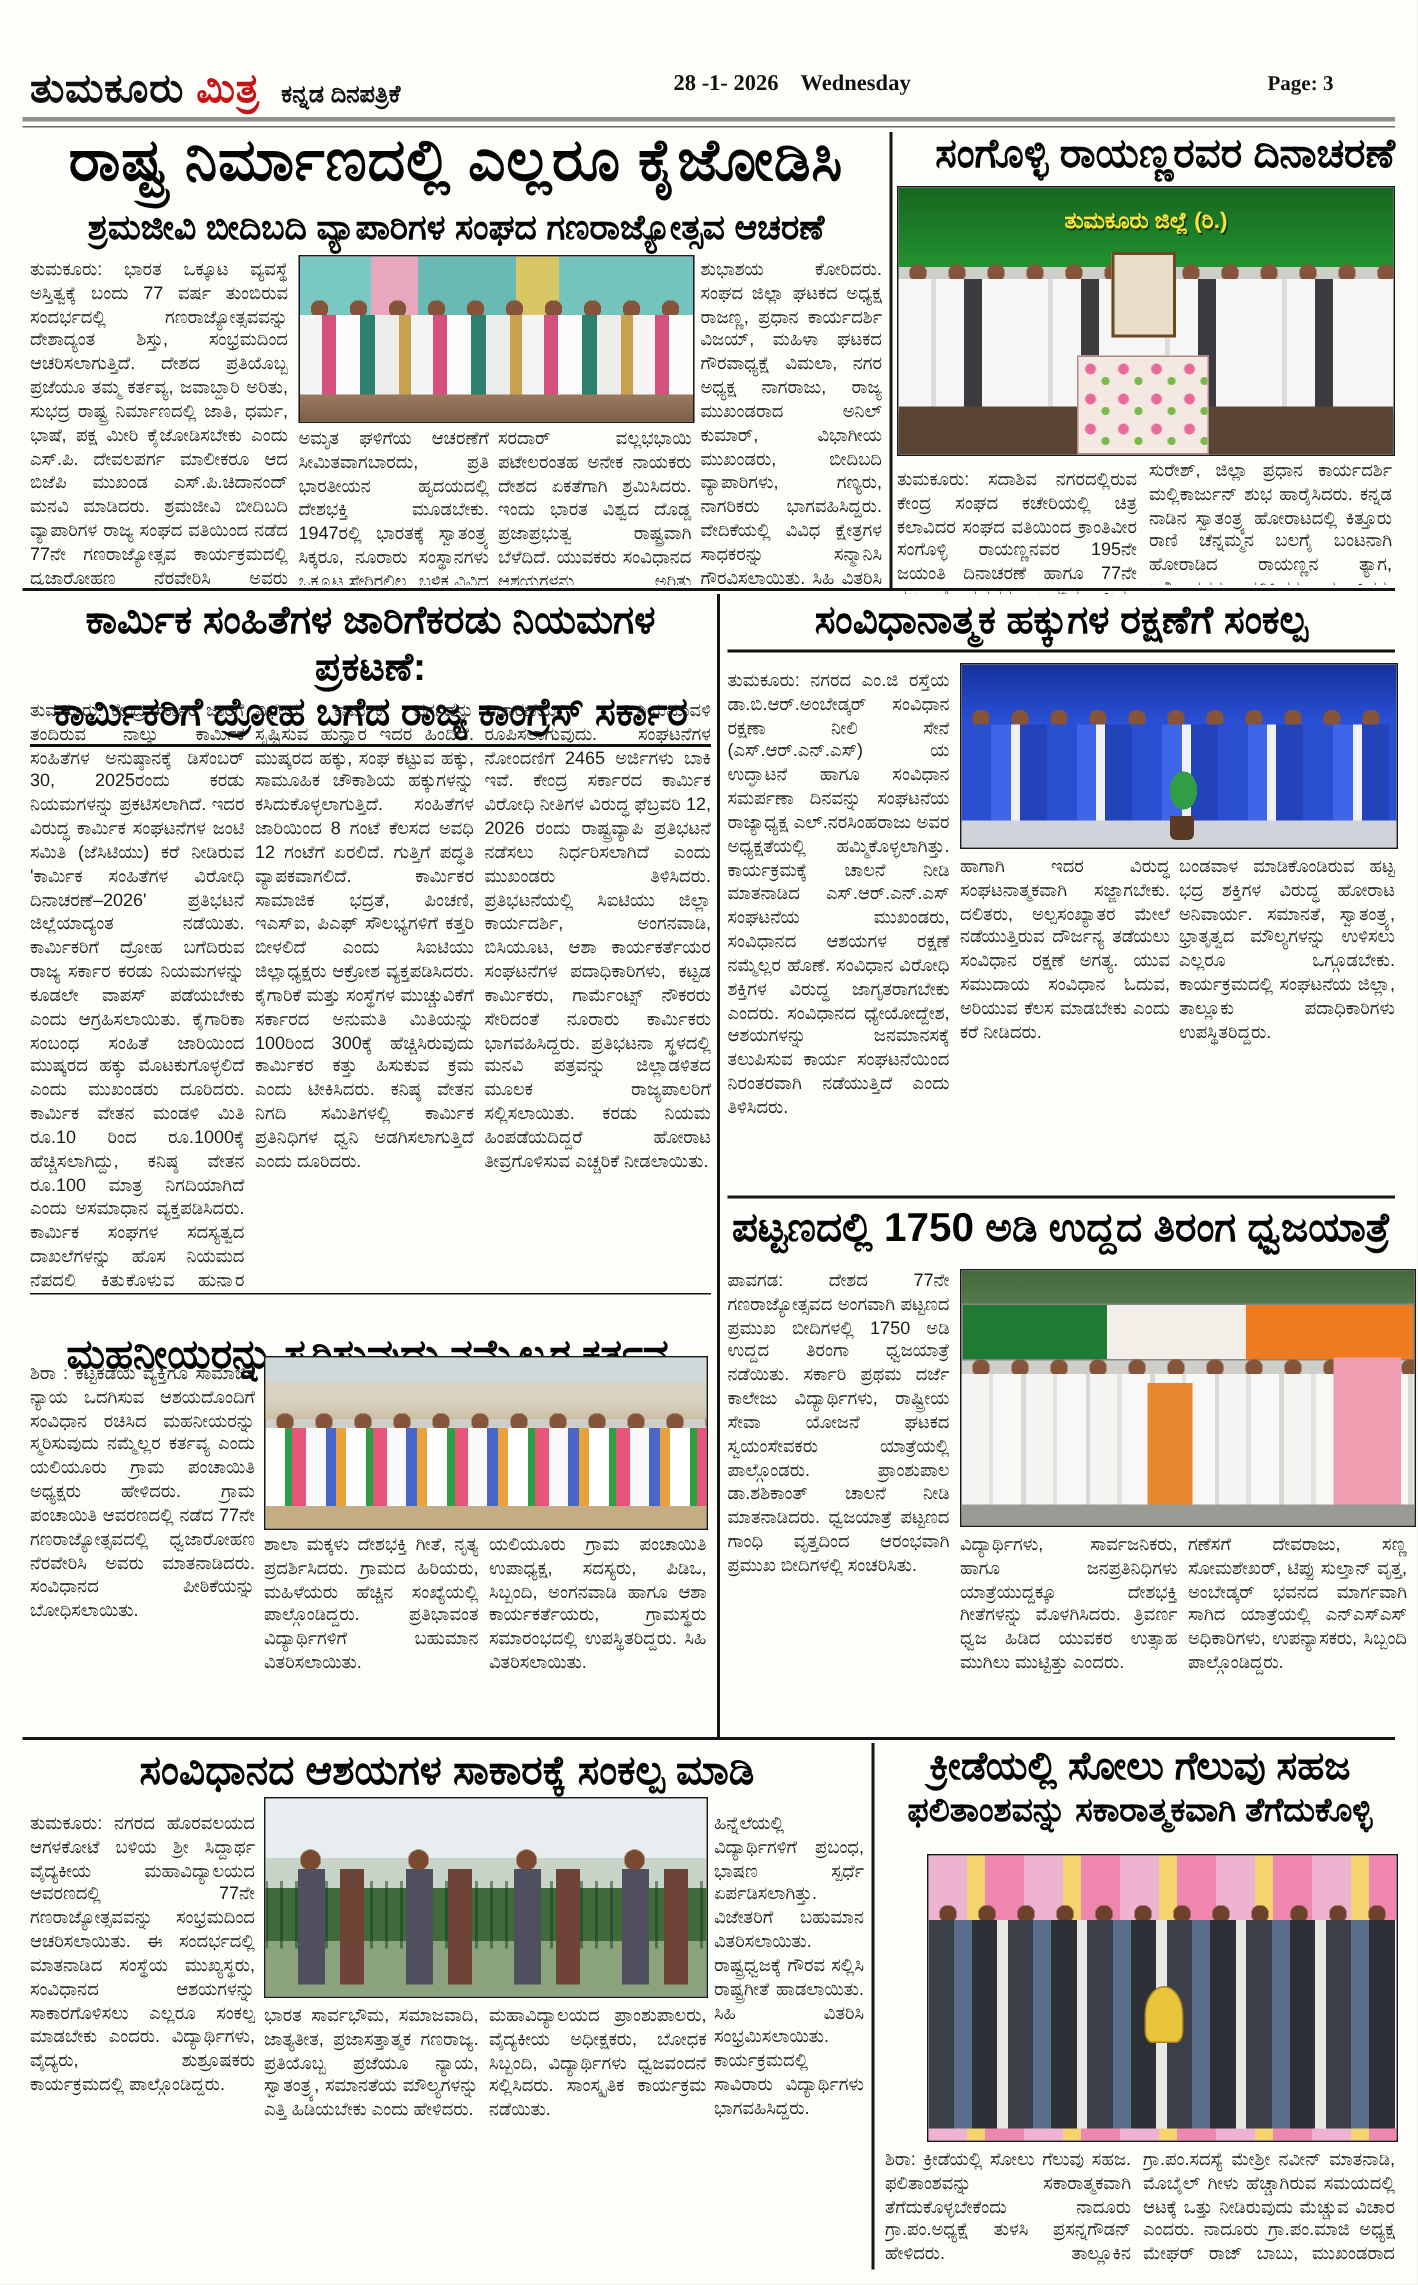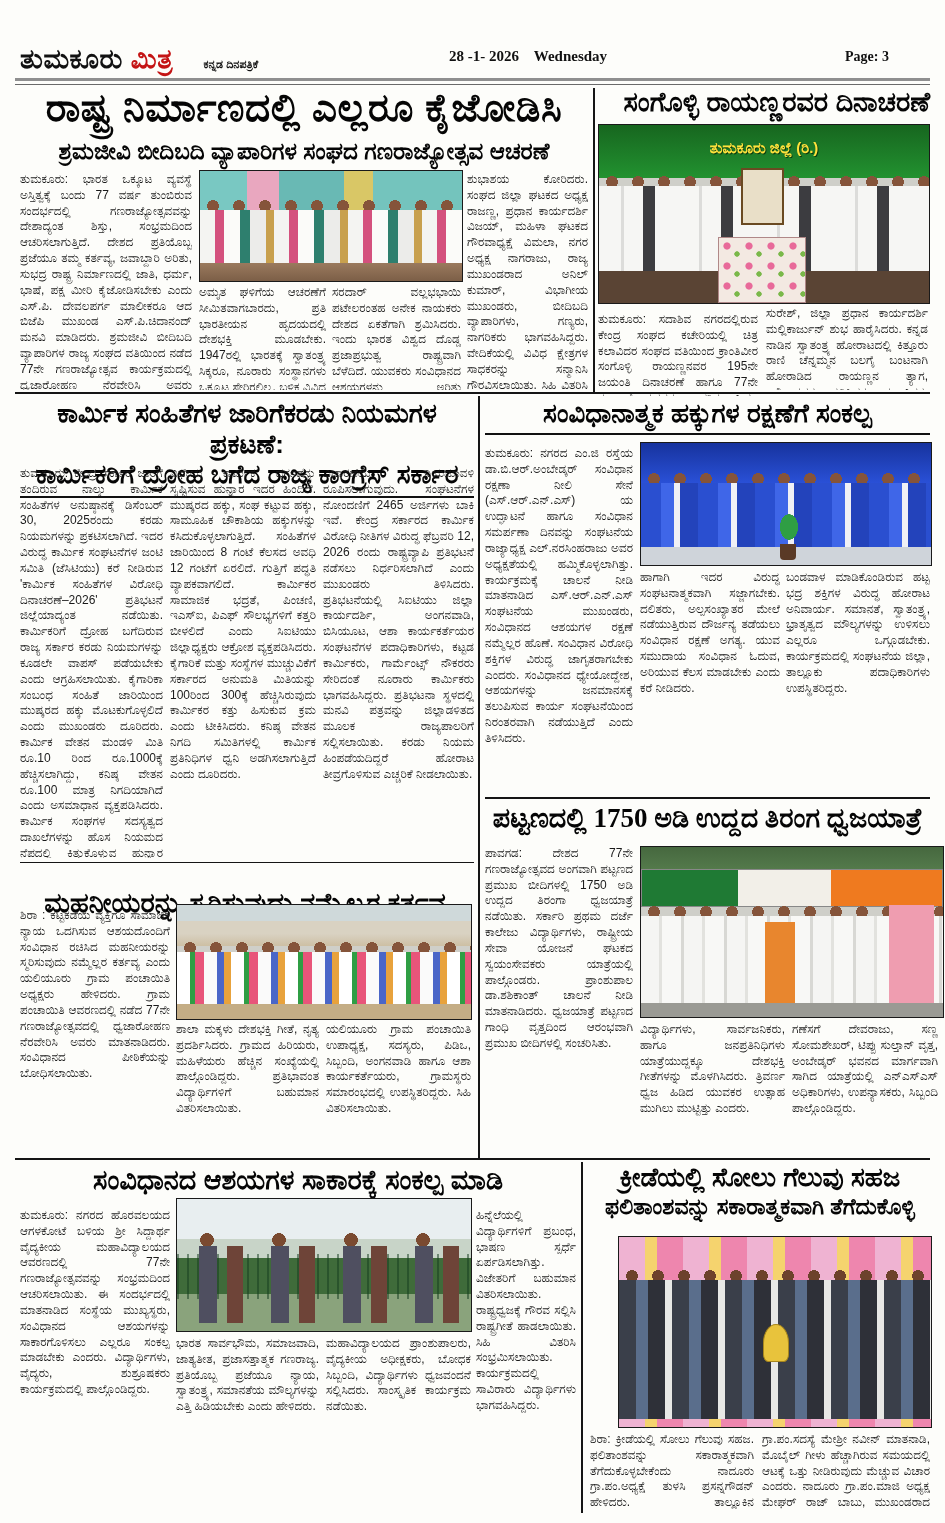--- a/index.html
+++ b/index.html
@@ -2,21 +2,21 @@
 <html><head>
 <meta charset="utf-8">
 <style>
   html,body{margin:0;padding:0;background:#e8e8e4;}
   #page{position:relative;width:945px;height:1523px;margin:0 auto;background:#fdfdfa;
         font-family:"Liberation Sans","DejaVu Sans",sans-serif;color:#111;overflow:hidden;}
   .abs{position:absolute;}
   
   .mast-kn{font-size:27px;font-weight:bold;letter-spacing:0.5px;}
   .mast-red{color:#c41414;}
-  .mast-tag{font-size:11px;font-weight:bold;margin-left:26px;}
+  .mast-tag{font-size:16px;font-weight:bold;margin-left:10px;}
   .hdr-date{font-family:"Liberation Serif","DejaVu Serif",serif;font-weight:bold;font-size:15px;}
   .hdr-page{font-family:"Liberation Serif","DejaVu Serif",serif;font-weight:bold;font-size:14px;}
   .hdr-rule{border-top:3px solid #8f8f8f;border-bottom:1px solid #6a6a6a;height:3px;}
   
   .vrule{width:2px;background:#151515;}
   .hrule{height:2px;background:#151515;}
   
   .hl{font-weight:bold;color:#050505;text-align:center;line-height:1.04;}
   .hl1{font-size:39px;letter-spacing:0.5px;}
   .hl1b{font-size:23px;}
@@ -167,21 +167,21 @@
       <div class="heads"></div>
       <div class="bodies"></div>
     </div>
     <div class="ph-floor"></div>
     <div class="p3-plant"></div>
     <div class="p3-pot"></div>
   </div>
   <div class="abs col" style="left:640px;top:570px;width:140px;height:222px;">ಹಾಗಾಗಿ ಇದರ ವಿರುದ್ಧ ಸಂಘಟನಾತ್ಮಕವಾಗಿ ಸಜ್ಜಾಗಬೇಕು. ದಲಿತರು, ಅಲ್ಪಸಂಖ್ಯಾತರ ಮೇಲೆ ನಡೆಯುತ್ತಿರುವ ದೌರ್ಜನ್ಯ ತಡೆಯಲು ಸಂವಿಧಾನ ರಕ್ಷಣೆ ಅಗತ್ಯ. ಯುವ ಸಮುದಾಯ ಸಂವಿಧಾನ ಓದುವ, ಅರಿಯುವ ಕೆಲಸ ಮಾಡಬೇಕು ಎಂದು ಕರೆ ನೀಡಿದರು.</div>
   <div class="abs col" style="left:786px;top:570px;width:144px;height:222px;">ಬಂಡವಾಳ ಮಾಡಿಕೊಂಡಿರುವ ಹಟ್ಟ ಭದ್ರ ಶಕ್ತಿಗಳ ವಿರುದ್ಧ ಹೋರಾಟ ಅನಿವಾರ್ಯ. ಸಮಾನತೆ, ಸ್ವಾತಂತ್ರ್ಯ, ಭ್ರಾತೃತ್ವದ ಮೌಲ್ಯಗಳನ್ನು ಉಳಿಸಲು ಎಲ್ಲರೂ ಒಗ್ಗೂಡಬೇಕು. ಕಾರ್ಯಕ್ರಮದಲ್ಲಿ ಸಂಘಟನೆಯ ಜಿಲ್ಲಾ, ತಾಲ್ಲೂಕು ಪದಾಧಿಕಾರಿಗಳು ಉಪಸ್ಥಿತರಿದ್ದರು.</div>
 
-  <div class="abs hl hl5" style="left:485px;top:804px;width:445px;font-family:Liberation Serif, serif;">ಪಟ್ಟಣದಲ್ಲಿ 1750 ಅಡಿ ಉದ್ದದ ತಿರಂಗ ಧ್ವಜಯಾತ್ರೆ</div>
+  <div class="abs hl hl5" style="left:485px;top:804px;width:445px;">ಪಟ್ಟಣದಲ್ಲಿ 1750 ಅಡಿ ಉದ್ದದ ತಿರಂಗ ಧ್ವಜಯಾತ್ರೆ</div>
   <div class="abs col" style="left:485px;top:846px;width:148px;height:308px;">ಪಾವಗಡ: ದೇಶದ 77ನೇ ಗಣರಾಜ್ಯೋತ್ಸವದ ಅಂಗವಾಗಿ ಪಟ್ಟಣದ ಪ್ರಮುಖ ಬೀದಿಗಳಲ್ಲಿ 1750 ಅಡಿ ಉದ್ದದ ತಿರಂಗಾ ಧ್ವಜಯಾತ್ರೆ ನಡೆಯಿತು. ಸರ್ಕಾರಿ ಪ್ರಥಮ ದರ್ಜೆ ಕಾಲೇಜು ವಿದ್ಯಾರ್ಥಿಗಳು, ರಾಷ್ಟ್ರೀಯ ಸೇವಾ ಯೋಜನೆ ಘಟಕದ ಸ್ವಯಂಸೇವಕರು ಯಾತ್ರೆಯಲ್ಲಿ ಪಾಲ್ಗೊಂಡರು. ಪ್ರಾಂಶುಪಾಲ ಡಾ.ಶಶಿಕಾಂತ್ ಚಾಲನೆ ನೀಡಿ ಮಾತನಾಡಿದರು. ಧ್ವಜಯಾತ್ರೆ ಪಟ್ಟಣದ ಗಾಂಧಿ ವೃತ್ತದಿಂದ ಆರಂಭವಾಗಿ ಪ್ರಮುಖ ಬೀದಿಗಳಲ್ಲಿ ಸಂಚರಿಸಿತು.</div>
   <div class="photo p4" style="left:640px;top:846px;width:302px;height:170px;">
     <div class="ph-top"></div>
     <div class="p4-flag"></div>
     <div class="crowd">
       <div class="heads"></div>
       <div class="bodies"></div>
     </div>
     <div class="p4-saffron"></div>
     <div class="p4-pink"></div>

